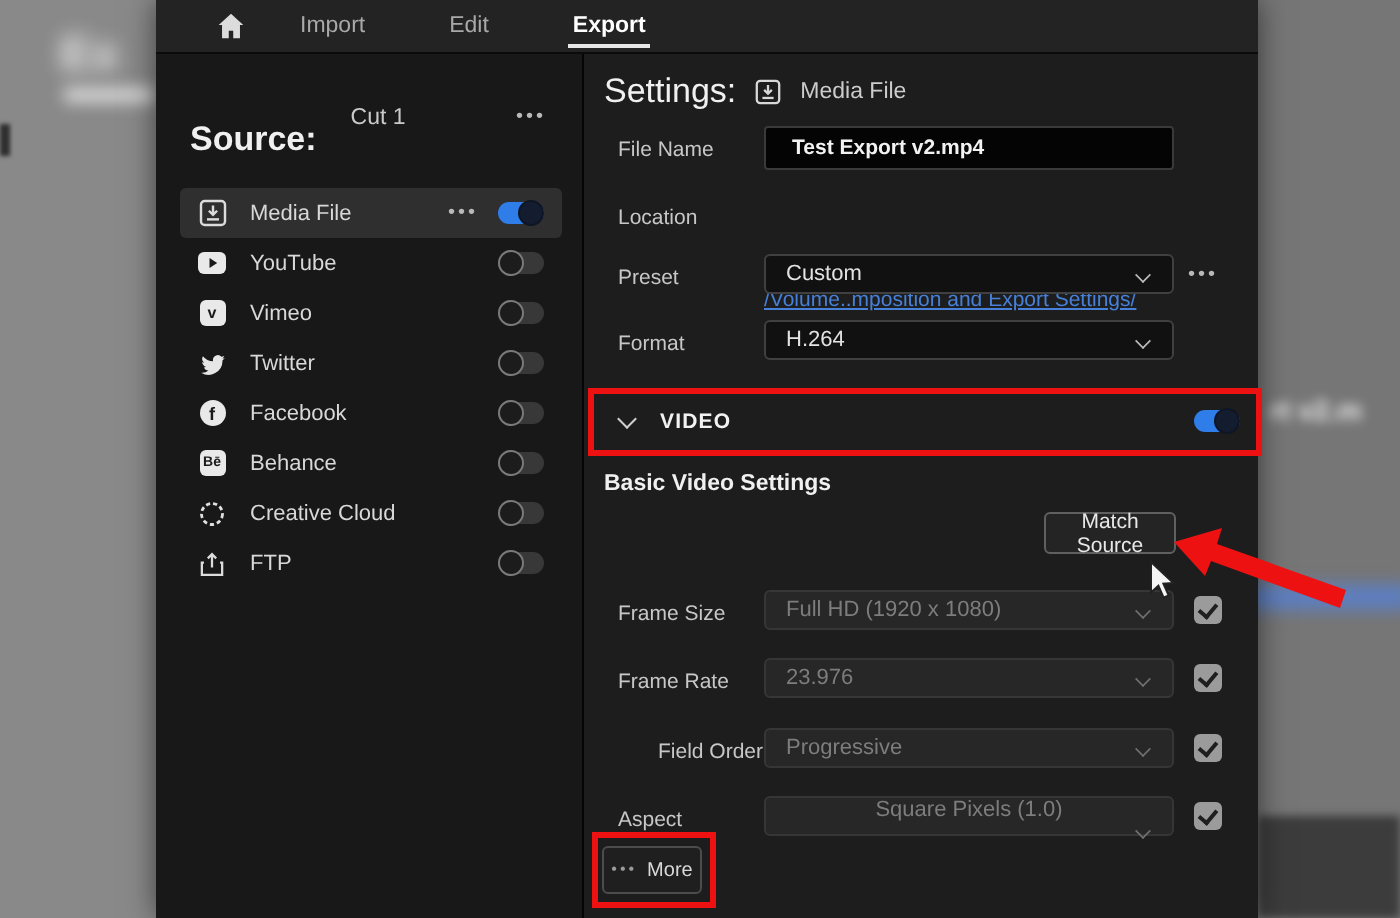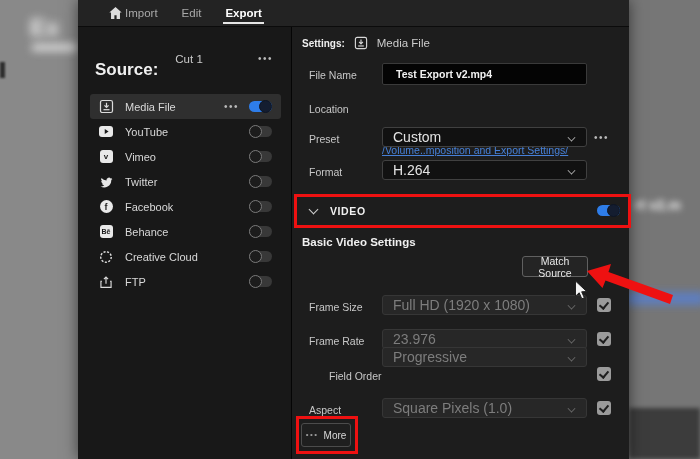--- a/index.html
+++ b/index.html
@@ -14,21 +14,21 @@
   .bg-left .notch { position:absolute; left:0; top:62px; width:5px; height:16px; background:#2e2e2e; filter:blur(1px); }
   .bg-right { position:absolute; left:629px; top:0; width:71px; height:459px; background:#767676; overflow:hidden; }
   .bg-right .blur-text { position:absolute; left:6px; top:197px; color:#efefef; font-weight:bold; font-size:14px; filter:blur(3px); white-space:nowrap; }
   .bg-right .blur-link { position:absolute; left:-4px; top:292px; width:80px; height:13px; background:#5d7ec0; filter:blur(4px); }
   .bg-right .dark-bottom { position:absolute; left:0; top:408px; width:71px; height:51px; background:#3c3c3c; filter:blur(2px); }
 
   
   .window { position:absolute; left:78px; top:0; width:551px; height:459px; background:#1d1d1d; box-shadow:0 0 14px rgba(0,0,0,.55); display:flex; flex-direction:column; }
   .topbar { height:27px; background:#232323; border-bottom:1px solid #0b0b0b; display:flex; align-items:center; flex:0 0 auto; }
   .home { margin-left:29px; width:16px; height:16px; display:flex; align-items:center; justify-content:center; cursor:pointer; }
-  .nav { display:flex; gap:20px; }
+  .nav { display:flex; margin-left:25px; gap:38px; }
   .nav-item { font-size:11.5px; color:#a9a9a9; position:relative; padding:6px 2px; cursor:pointer; }
   .nav-item.active { color:#ffffff; font-weight:bold; }
   .nav-item.active::after { content:""; position:absolute; left:0; right:0; bottom:1px; height:2px; background:#e6e6e6; }
 
   .body { flex:1; display:flex; min-height:0; }
 
   
   .sidebar { width:214px; background:#181818; border-right:1px solid #050505; position:relative; }
   .src-row { display:flex; align-items:center; padding:11px 14px 8px 17px; }
   .src-label { font-size:17px; font-weight:bold; color:#f0f0f0;margin-top:22px; }
@@ -48,27 +48,27 @@
   
   .toggle { position:relative; width:23px; height:11px; border-radius:6px; cursor:pointer; flex:0 0 auto; }
   .toggle.off { background:#383838; }
   .toggle.off .knob { position:absolute; left:0px; top:-1px; width:13px; height:13px; border-radius:50%; background:#1c1c1c; border:1.5px solid #7a7a7a; }
   .toggle.on { background:#2e7de9; }
   .toggle.on .knob { position:absolute; right:0px; top:-1px; width:13px; height:13px; border-radius:50%; background:#141d30; border:1.5px solid #0e1524; }
 
   
   .settings { flex:1; background:#1d1d1d; position:relative; }
   .set-header { position:absolute; left:10px; top:9px; display:flex; align-items:center; gap:9px; }
-  .set-header .hl { font-size:10px; font-weight:bold; color:#f0f0f0; }
+  .set-header .hl { font-size:17px; font-weight:normal; color:#f0f0f0; }
   .set-header .hv { font-size:11.5px; color:#cccccc; }
   .flabel { position:absolute; left:17px; font-size:10.5px; color:#c7c7c7; }
   .textinput { position:absolute; left:90px; width:205px; height:22px; background:#040404; border:1px solid #3a3a3a; border-radius:2px; color:#f2f2f2; font-size:10.5px; font-weight:bold; padding:0 13px; font-family:"Liberation Sans",sans-serif; }
   .link { position:absolute; left:90px; font-size:10.5px; color:#4680d8; text-decoration:underline; cursor:pointer; white-space:nowrap;margin-top:42px; }
   .dropdown { position:absolute; left:90px; width:205px; height:20px; background:#111111; border:1px solid #404040; border-radius:3px; display:flex; align-items:center; padding:0 10px; cursor:pointer; }
-  .dropdown .dval { font-size:14px; color:#e3e3e3; }
+  .dropdown .dval { font-size:11px; color:#e3e3e3; }
   .dropdown.disabled { background:#272727; border-color:#363636; }
   .dropdown.disabled .dval { color:#7d7d7d; }
   .chev { margin-left:auto; width:8px; height:8px; position:relative; }
   .chev::before { content:""; position:absolute; left:0; top:1px; width:6px; height:6px; border-right:1.6px solid #bdbdbd; border-bottom:1.6px solid #bdbdbd; transform:rotate(45deg) scale(.8); }
   .dropdown.disabled .chev::before { border-color:#707070; }
   .video-hdr { position:absolute; left:0; top:168px; width:100%; height:31px; display:flex; align-items:center; cursor:pointer; }
   .vchev { margin-left:17px; width:9px; height:9px; position:relative; }
   .vchev::before { content:""; position:absolute; left:1px; top:0; width:6px; height:6px; border-right:1.7px solid #cfcfcf; border-bottom:1.7px solid #cfcfcf; transform:rotate(45deg); }
   .vlabel { margin-left:12px; font-size:10.5px; font-weight:bold; color:#f2f2f2; letter-spacing:.6px; }
   .video-hdr .toggle { position:absolute; left:305px; top:10px; }
@@ -297,28 +297,28 @@
         <span class="checkbox" style="top:271px;"></span>
 
         <div class="flabel" style="top:308px;">Frame Rate</div>
         <div class="dropdown disabled" style="top:302px;">
           <span class="dval">23.976</span>
           <span class="chev"></span>
         </div>
         <span class="checkbox" style="top:305px;"></span>
 
         <div class="flabel" style="top:343px;padding-left:20px;">Field Order</div>
-        <div class="dropdown disabled" style="top:320px;gap:27px;">
+        <div class="dropdown disabled" style="top:337px;gap:27px;">
           <span class="dval">Progressive</span>
           <span class="chev"></span>
         </div>
         <span class="checkbox" style="top:340px;"></span>
 
         <div class="flabel" style="top:377px;">Aspect</div>
-        <div class="dropdown disabled" style="top:371px;">
+        <div class="dropdown disabled" style="top:371px;flex-direction:column;">
           <span class="dval">Square Pixels (1.0)</span>
           <span class="chev"></span>
         </div>
         <span class="checkbox" style="top:374px;"></span>
 
         <div class="more-btn">
           <span class="dots"></span>
           <span class="mlabel">More</span>
         </div>
 

